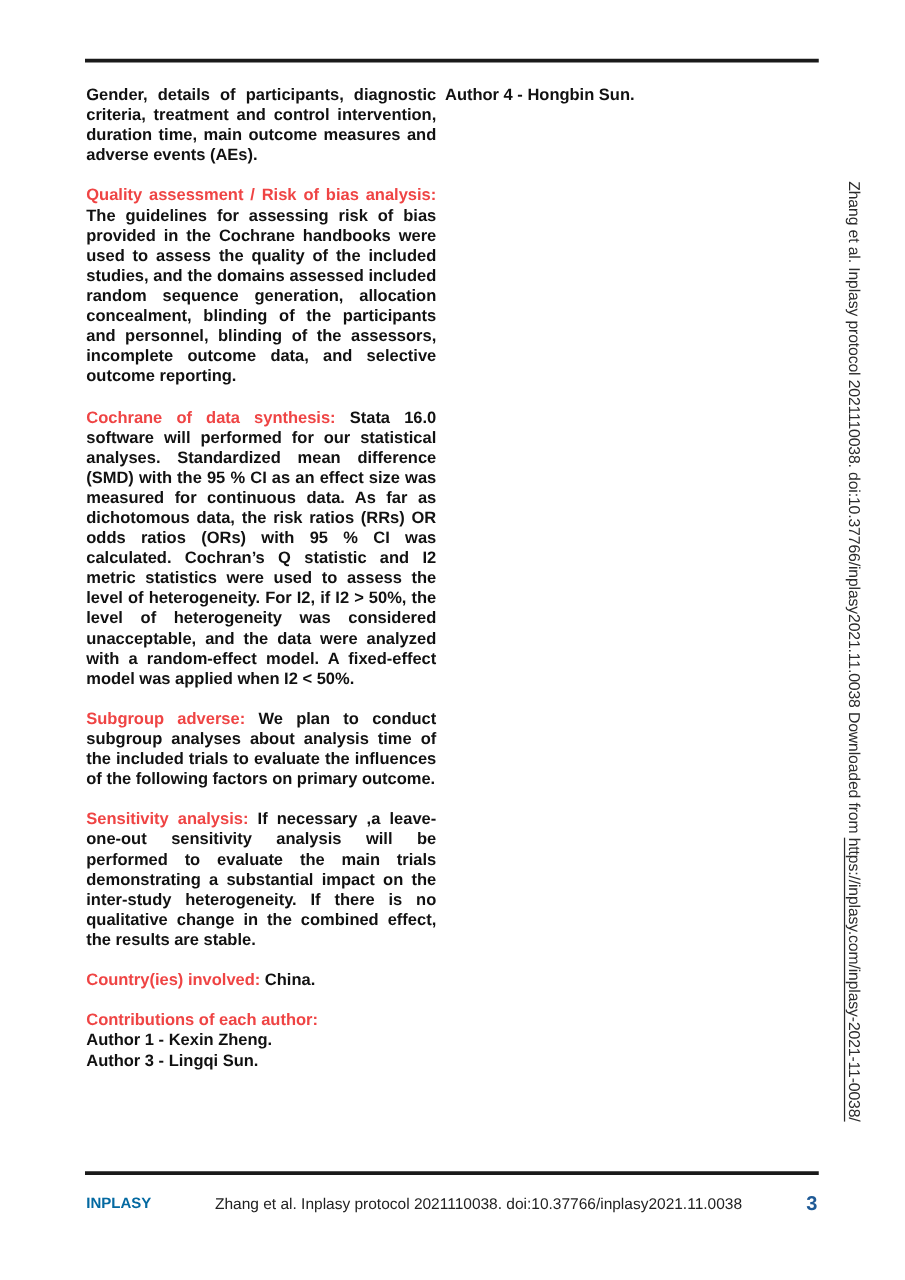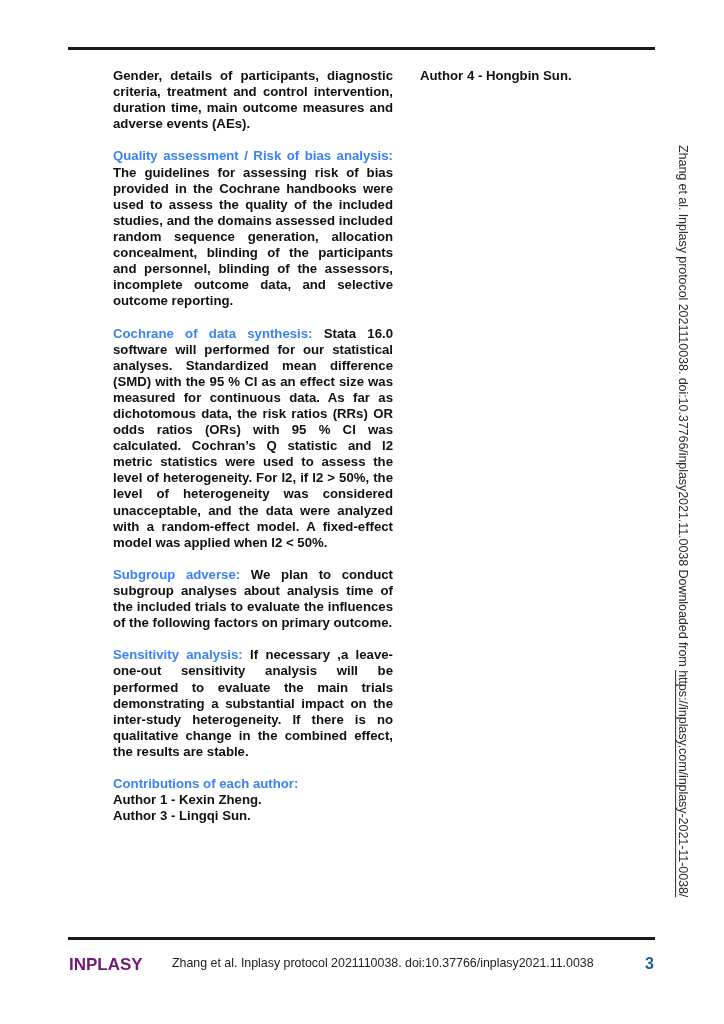--- a/index.html
+++ b/index.html
@@ -1,30 +1,30 @@
 <!DOCTYPE html>
 <html><head>
   <meta charset="utf-8">
   <style>
     html, body { margin:0; padding:0; background:#ffffff; }
     body { width:724px; height:1024px; position:relative; overflow:hidden;
       font-family:"Liberation Sans", sans-serif; color:#111111; }
     .rule { position:absolute; left:68px; width:587px; height:3px; background:#1a1a1a; }
     .rule.top { top:47px; }
     .rule.bottom { top:937px; }
-    .col { position:absolute; top:68px; font-size:13.2px; line-height:16.1px; font-weight:bold;margin-left:44px; }
+    .col { position:absolute; top:68px; font-size:13.2px; line-height:16.1px; font-weight:bold; }
     .col.left { left:69px; width:280px; }
-    .col.right { left:376px; width:260px; }
+    .col.right { left:356px; width:260px; }
     .para { margin:0 0 16.1px 0; text-align:justify; }
-    .h { color:#3b82f6; }
+    .h { color:#ef4444; }
     .line { display:block; }
     .side { position:absolute; left:676px; top:145px; writing-mode:vertical-rl;
       font-size:12.6px; color:#2b2b2b; white-space:nowrap; letter-spacing:-0.1px; }
     .side .u { text-decoration:underline; }
-    .footer-brand { position:absolute; left:69px; top:955px; font-size:17px; font-weight:bold; color:#701a75; }
+    .footer-brand { position:absolute; left:69px; top:955px; font-size:12px; font-weight:bold; color:#0369a1; }
     .footer-cite { position:absolute; left:172px; top:956px; font-size:12.4px; color:#222; }
     .footer-page { position:absolute; left:645px; top:955px; font-size:16px; font-weight:bold; color:#1f5a96; }
   </style>
 </head>
 <body>
 
 <div class="rule top"></div>
 
 <div class="col left">
   <p class="para"><span>Gender, details of participants, diagnostic criteria, treatment and control intervention, duration time, main outcome measures and adverse events (AEs).</span></p>
@@ -42,20 +42,24 @@
   <p class="para">
     <span class="h">Subgroup adverse:</span>
     <span>We plan to conduct subgroup analyses about analysis time of the included trials to evaluate the influences of the following factors on primary outcome.</span>
   </p>
 
   <p class="para">
     <span class="h">Sensitivity analysis:</span>
     <span>If necessary ,a leave-one-out sensitivity analysis will be performed to evaluate the main trials demonstrating a substantial impact on the inter-study heterogeneity. If there is no qualitative change in the combined effect, the results are stable.</span>
   </p>
 
+  <p class="para">
+    <span class="h">Country(ies) involved:</span>
+    <span>China.</span>
+  </p>
 
 
   <div>
     <span class="h line">Contributions of each author:</span>
     <span class="line">Author 1 - Kexin Zheng.</span>
     <span class="line">Author 3 - Lingqi Sun.</span>
   </div>
 </div>
 
 <div class="col right">

